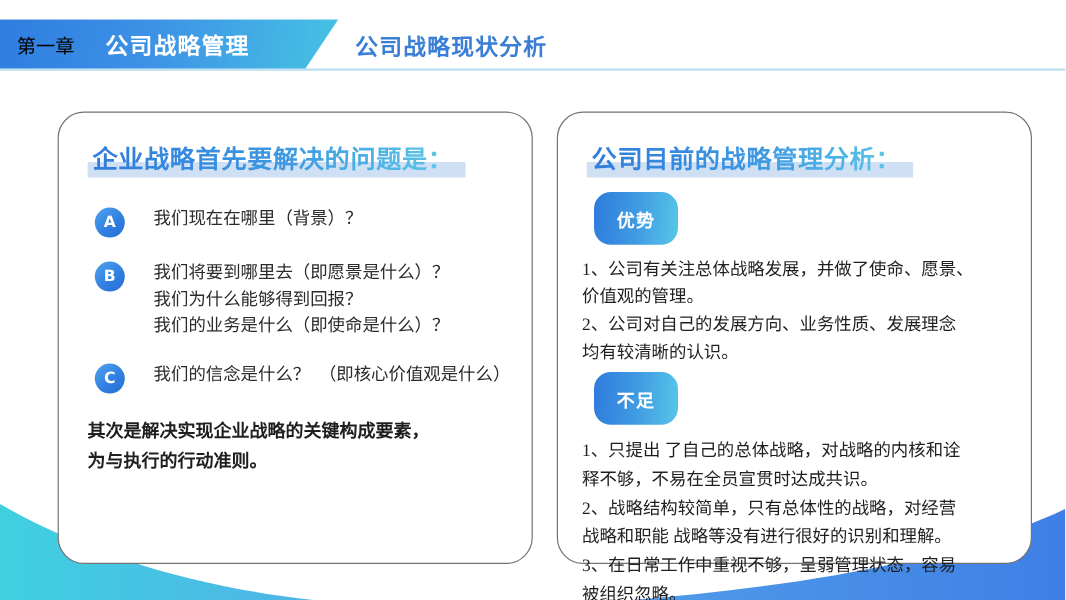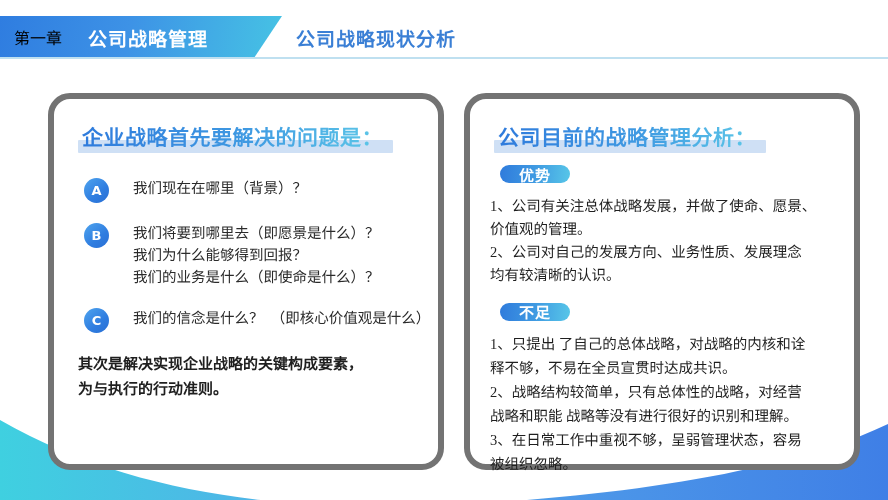--- a/index.html
+++ b/index.html
@@ -50,20 +50,21 @@
     left: 0;
     top: 0;
     width: 282px;
     height: 42px;
     background: linear-gradient(100deg, #2f7de0 0%, #3d92e6 45%, #46c3e4 100%);
     clip-path: polygon(0 0, 282px 0, 254px 42px, 0 42px);
     display: flex;
     align-items: center;
     box-sizing: border-box;
     padding-left: 14px;
+    font-family: Liberation Mono, monospace;
   }
   .chip-topic {
     color: #ffffff;
     font-size: 19px;
     font-weight: bold;
     letter-spacing: 1px;
     white-space: nowrap;
     margin-left: 26px;
     text-align: center;
   }
@@ -95,21 +96,21 @@
     position: absolute;
     left: 0;
     top: 0;
     width: 888px;
     height: 500px;
     z-index: 2;
   }
   .card {
     position: absolute;
     background: #ffffff;
-    border: 6px solid #737373;
+    border: 1px solid #737373;
     border-radius: 22px;
     box-sizing: border-box;
   }
   .card-left {
     left: 48px;
     top: 93px;
     width: 396px;
     height: 377px;
     padding: 22px 18px 0 18px;
   }
@@ -194,36 +195,36 @@
     font-weight: bold;
     max-width: 330px;
   }
 
   
   .pill {
     display: inline-flex;
     align-items: center;
     justify-content: center;
     min-width: 70px;
-    height: 18px;
+    height: 44px;
     padding: 0 16px;
     border-radius: 14px;
     background: linear-gradient(95deg, #2f7bdc 0%, #3f9ae2 50%, #57c6e8 100%);
     color: #ffffff;
     font-size: 15px;
     font-weight: bold;
     letter-spacing: 1px;
     box-sizing: border-box;
   }
   .pill-row {
     margin-top: 14px;
     margin-left: 12px;
   }
   .pill-row-2 {
-    margin-top: 16px;
+    margin-top: 4px;
     margin-left: 12px;
   }
   .para-block {
     margin-top: 10px;
     margin-left: 2px;
     font-family: Liberation Serif, serif;
   }
   .para-line {
     font-size: 14.5px;
     color: #1f1f1f;

